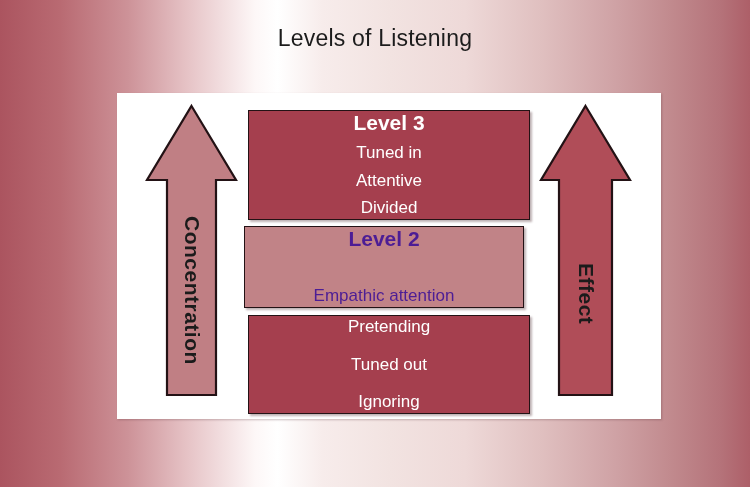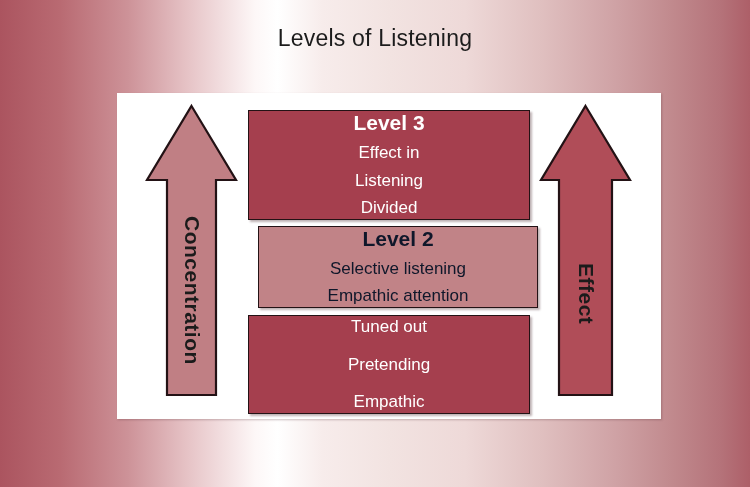--- a/index.html
+++ b/index.html
@@ -131,26 +131,26 @@
 
   #level3 {
     left: 248px;
     top: 110px;
     width: 282px;
     height: 110px;
     background: #a53f4e;
     color: #ffffff;
   }
   #level2 {
-    left: 258px;
+    left: 244px;
     top: 226px;
     width: 280px;
     height: 82px;
     background: #c18387;
-    color: #0f172a;
+    color: #4c1d95;
   }
   #level1 {
     left: 248px;
     top: 315px;
     width: 282px;
     height: 99px;
     background: #a53f4e;
     color: #ffffff;
   }
 </style>
@@ -176,30 +176,29 @@
     <svg width="95" height="296" viewBox="0 0 95 296">
       <polygon points="47.5,3 92,77 74,77 74,292 21,292 21,77 3,77" fill="#b04d58" stroke="#231215" stroke-width="2.2" stroke-linejoin="miter"></polygon>
     </svg>
     <div class="arrow-label">
       <span>Effect</span>
     </div>
   </div>
 
   <div class="level-box" id="level3">
     <div class="level-title">Level 3</div>
-    <div class="level-line">Effect in</div>
-    <div class="level-line">Listening</div>
+    <div class="level-line">Tuned in</div>
+    <div class="level-line">Attentive</div>
     <div class="level-line">Divided</div>
   </div>
 
   <div class="level-box" id="level2">
     <div class="level-title">Level 2</div>
-    <div class="level-line">Selective listening</div>
     <div class="level-line">Empathic attention</div>
   </div>
 
   <div class="level-box" id="level1">
+    <div class="level-line">Pretending</div>
     <div class="level-line">Tuned out</div>
-    <div class="level-line">Pretending</div>
-    <div class="level-line">Empathic</div>
+    <div class="level-line">Ignoring</div>
   </div>
 
 </div>
 
 </body></html>

